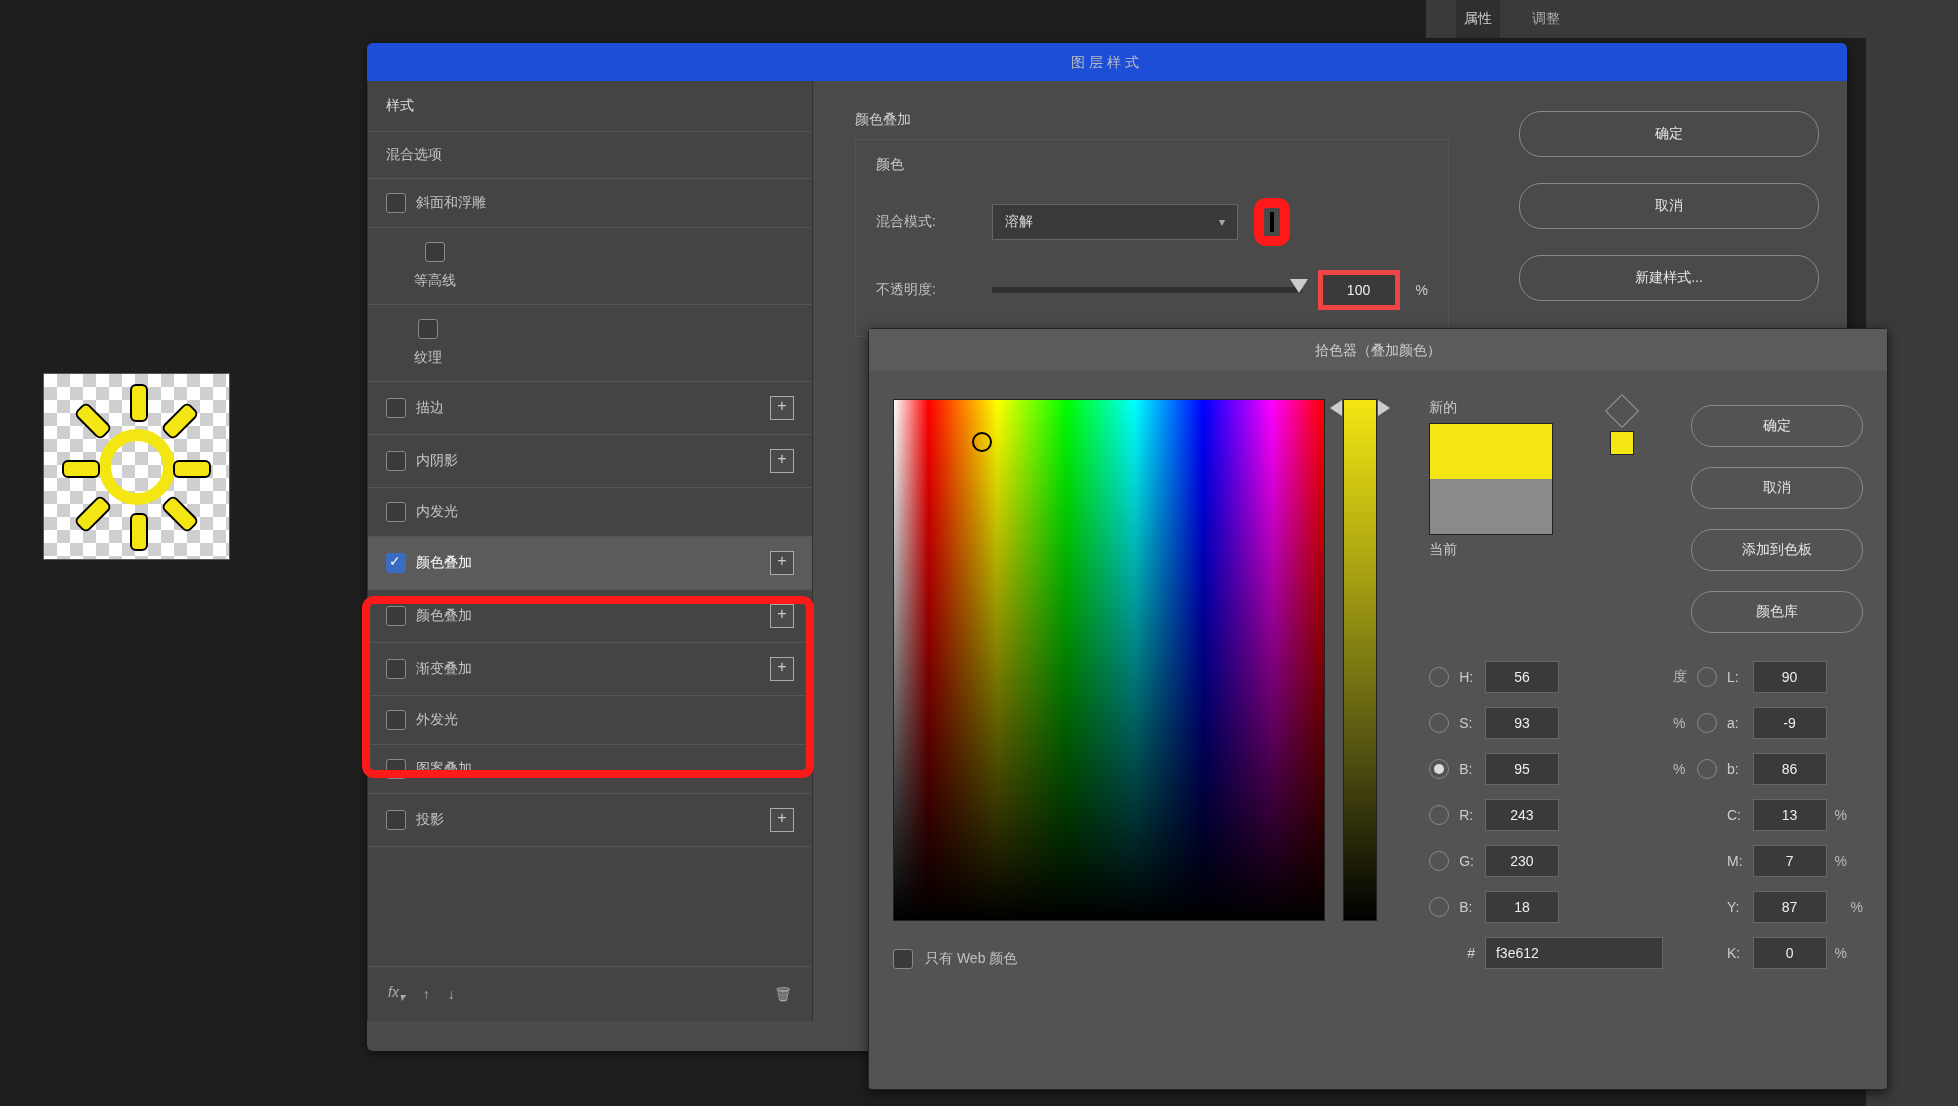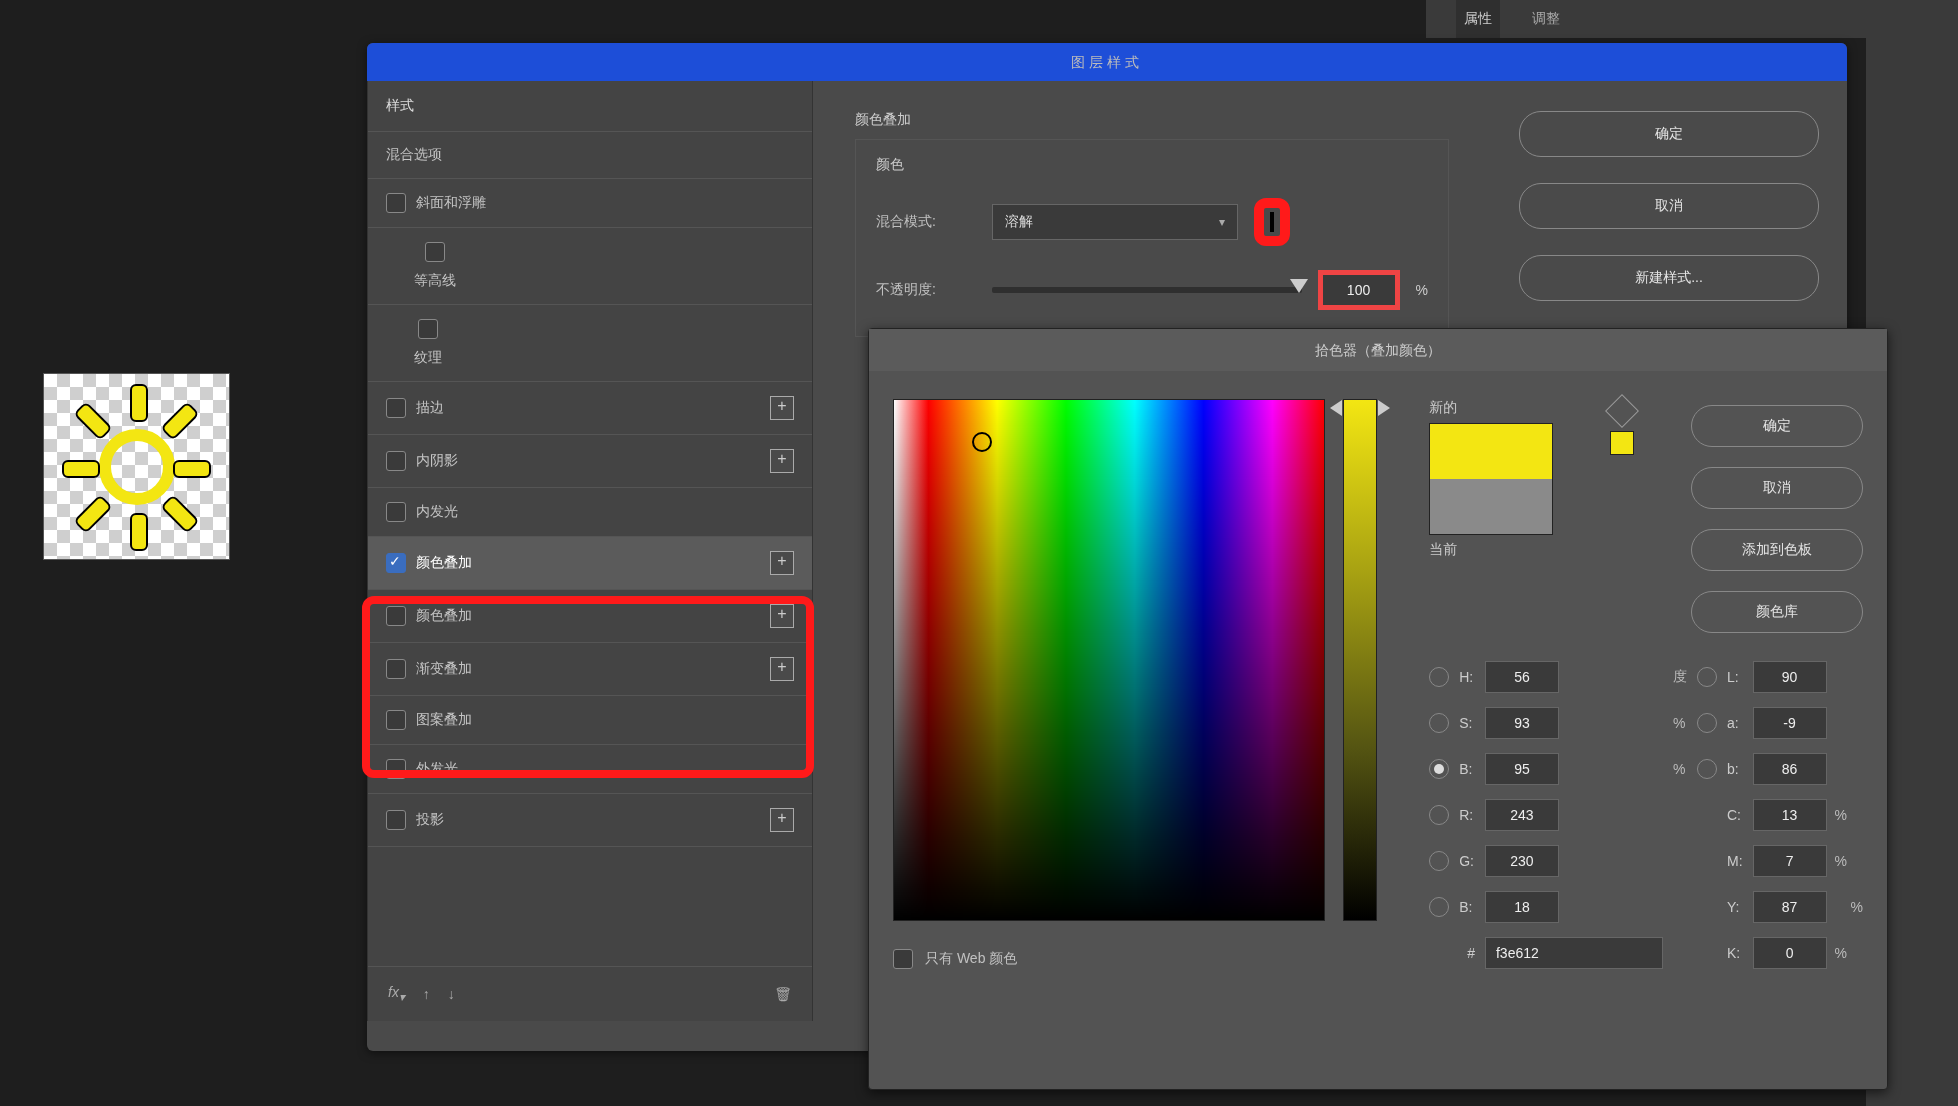--- a/index.html
+++ b/index.html
@@ -272,27 +272,27 @@
           <div class="lbl">
               <span class="cb"></span>
               <span>渐变叠加</span>
             </div>
           <div class="add-btn">+</div>
         </div>
 
         <div class="style-row">
           <div class="lbl">
               <span class="cb"></span>
+              <span>外发光</span>
+            </div>
+        </div>
+        <div class="style-row">
+          <div class="lbl">
+              <span class="cb"></span>
               <span>图案叠加</span>
-            </div>
-        </div>
-        <div class="style-row">
-          <div class="lbl">
-              <span class="cb"></span>
-              <span>外发光</span>
             </div>
         </div>
         <div class="style-row">
           <div class="lbl">
               <span class="cb"></span>
               <span>投影</span>
             </div>
           <div class="add-btn">+</div>
         </div>
       </div>

